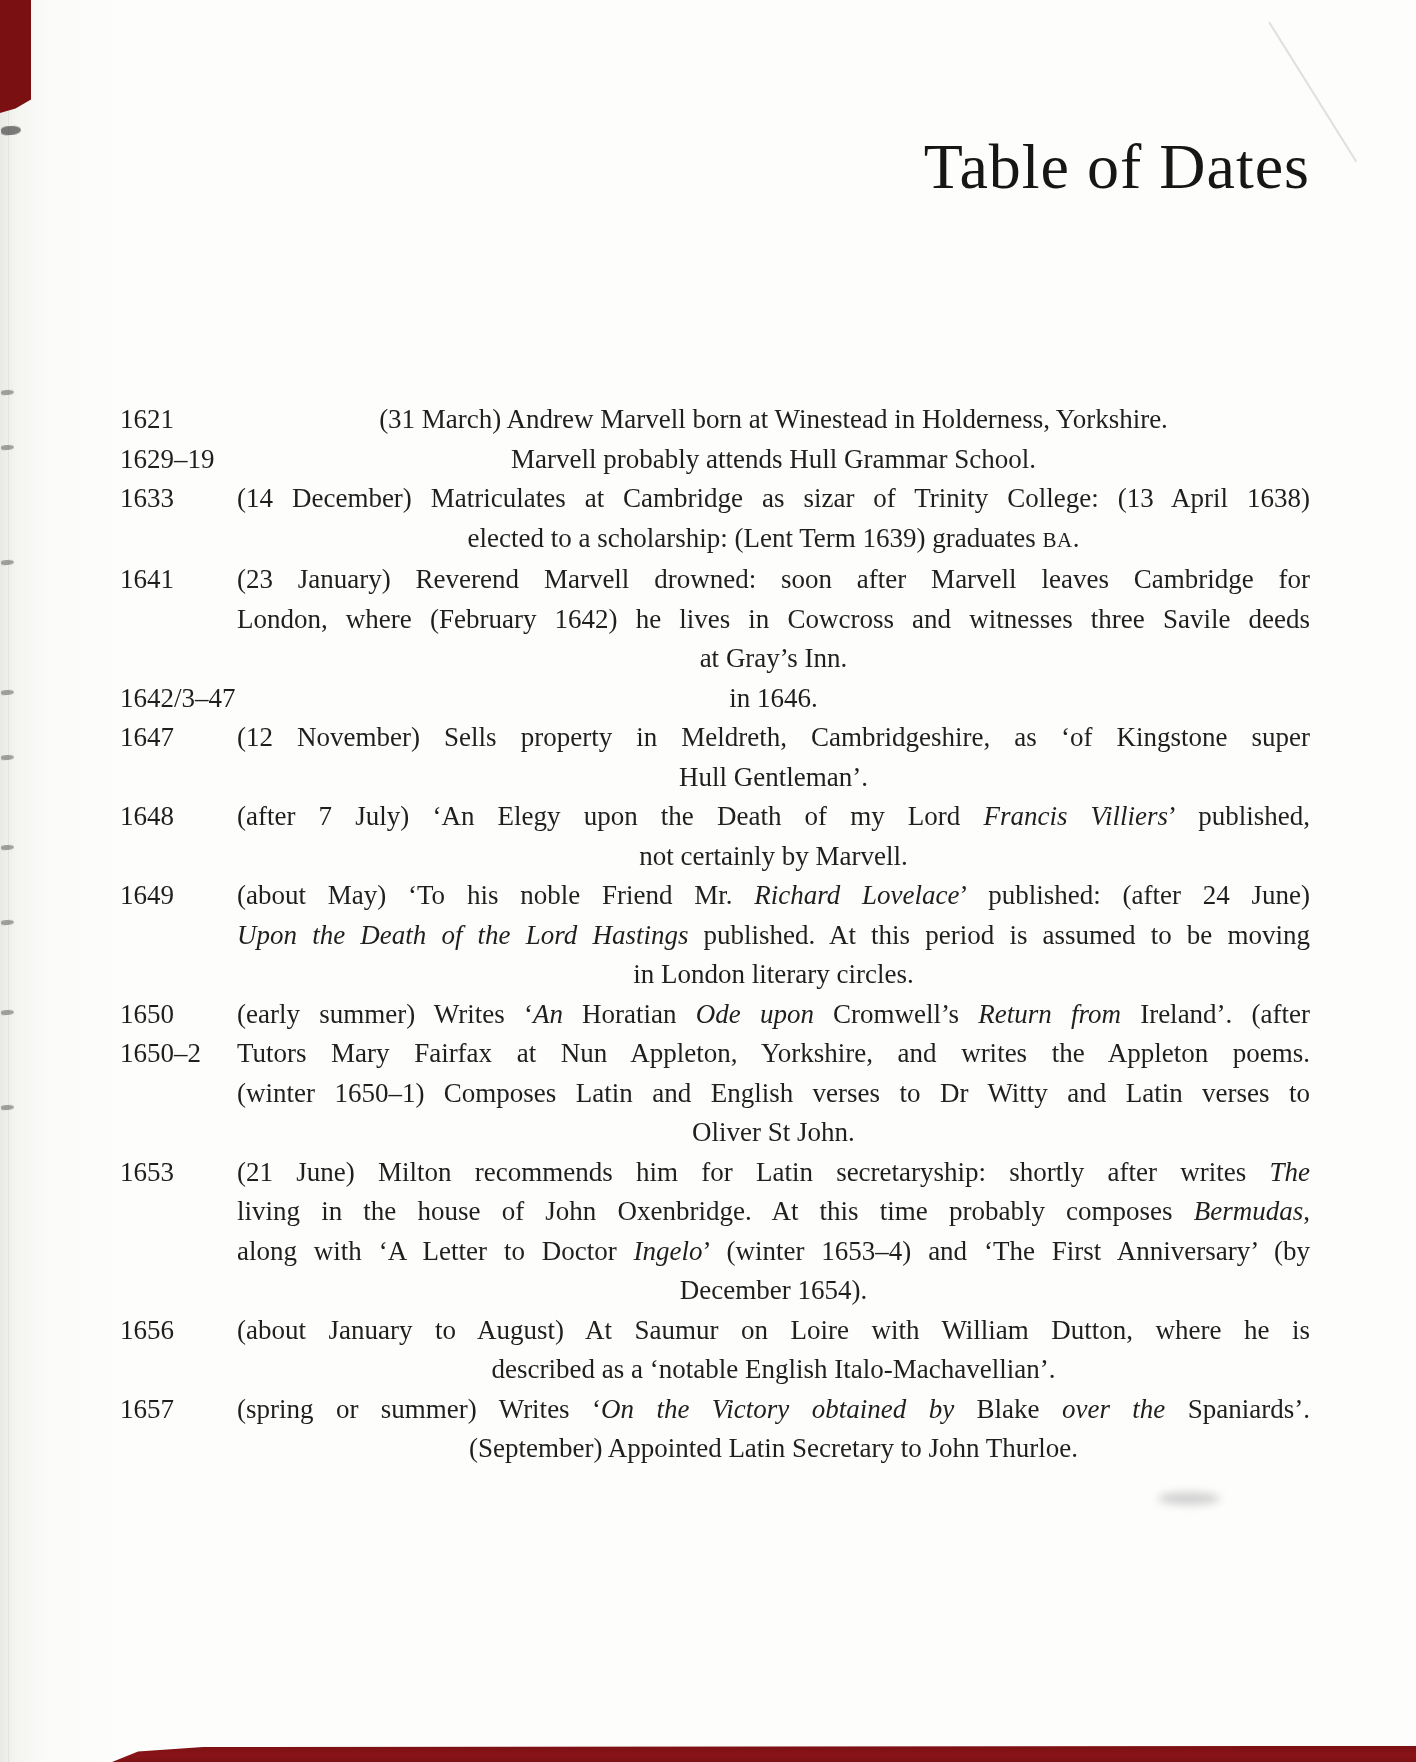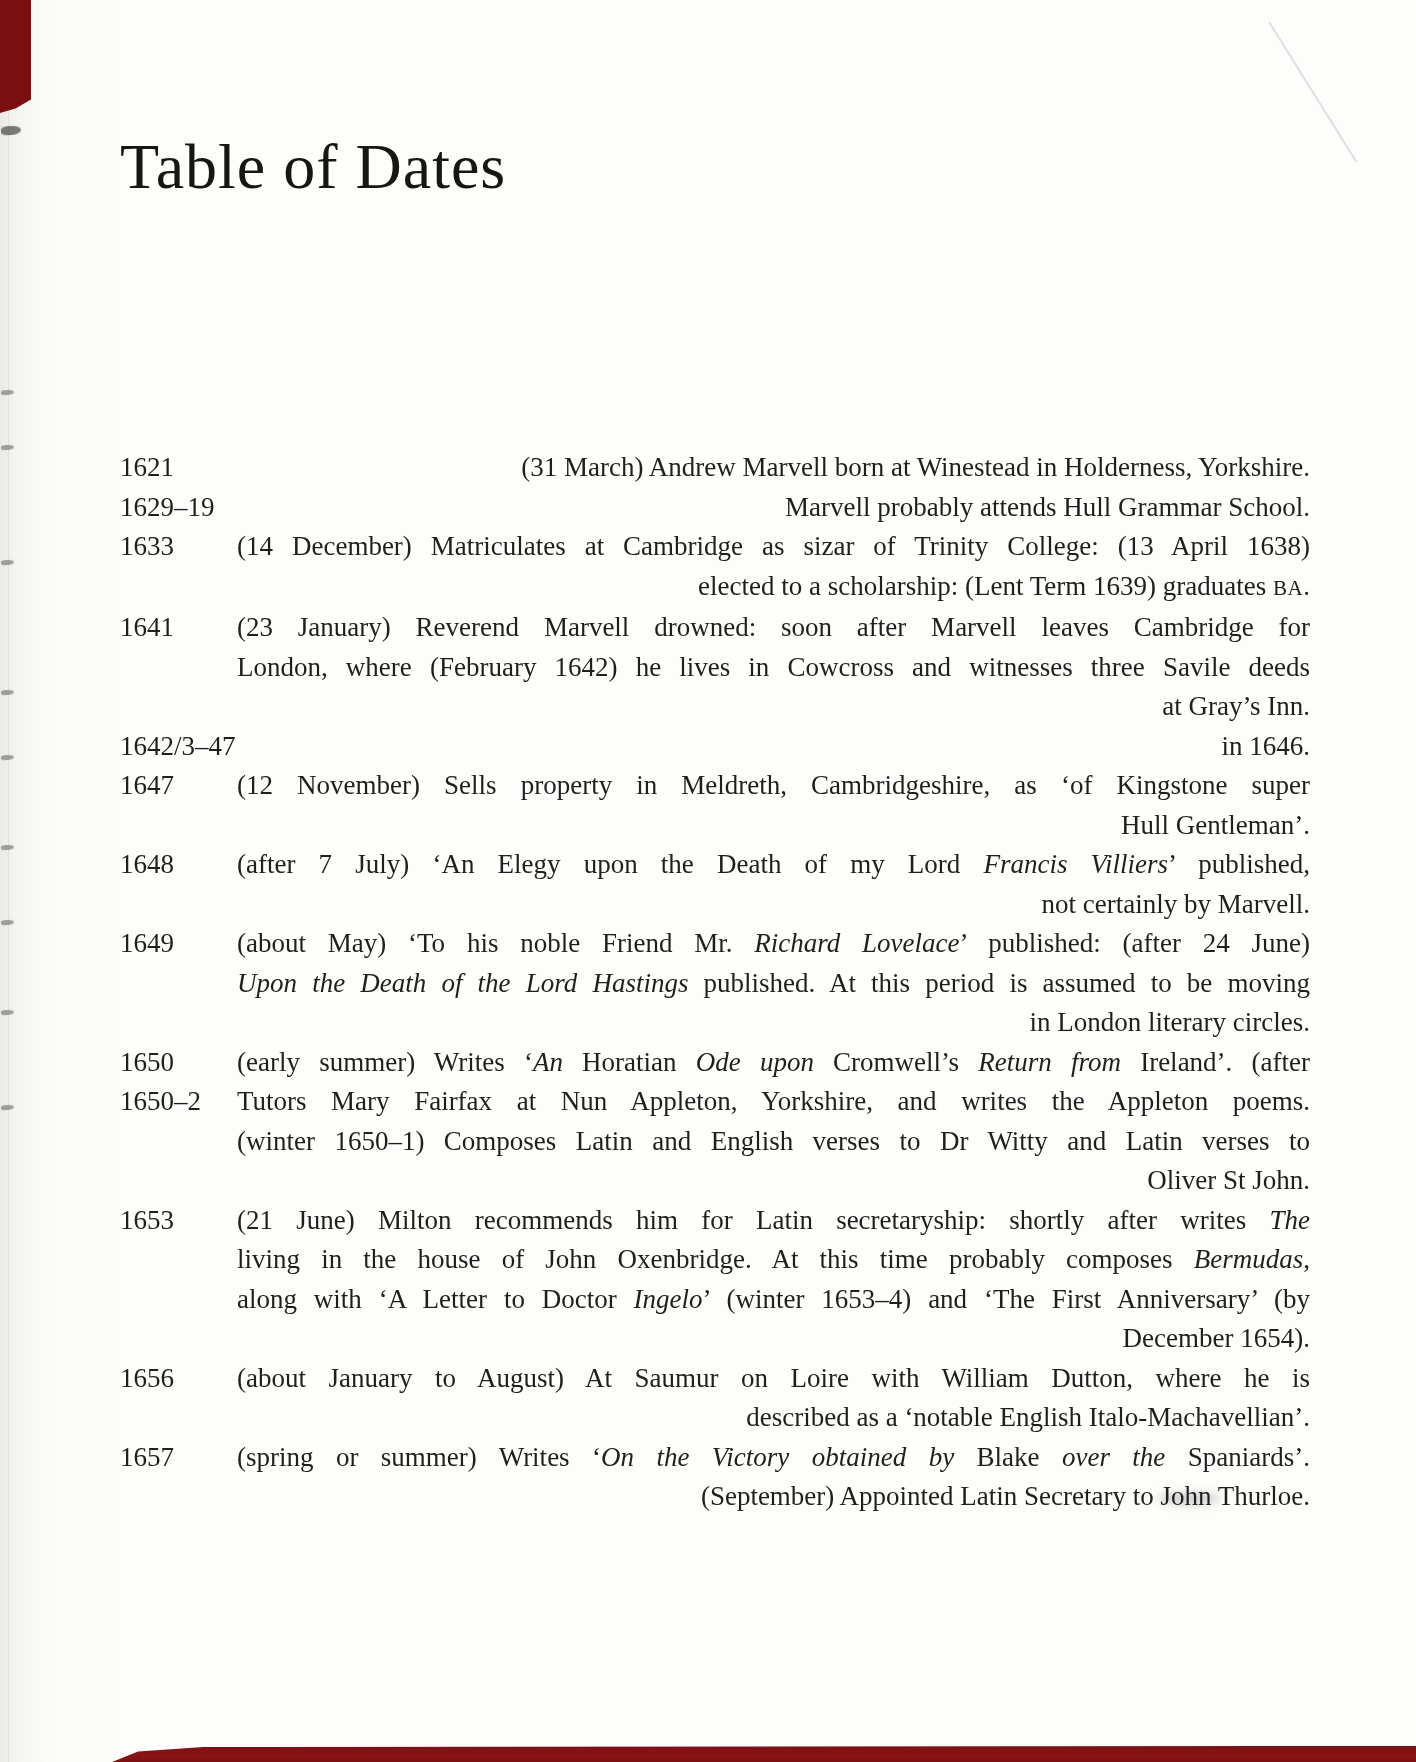--- a/index.html
+++ b/index.html
@@ -39,32 +39,32 @@
   .cover-top {
     position: absolute; left: 0; top: 0; width: 31px; height: 113px;
     clip-path: polygon(0 0, 100% 0, 100% 88%, 50% 96%, 0 100%);
   }
   .cover-bottom {
     position: absolute; left: 112px; right: 0; bottom: 0; height: 16px;
     clip-path: polygon(0% 100%, 2% 35%, 7% 6%, 100% 0%, 100% 100%);
   }
   .title {
     position: absolute; left: 120px; top: 132px; width: 1190px;
-    text-align: left;
+    text-align: right;
     font-size: 64px; line-height: 1.1; letter-spacing: 1px;
     color: #161614; font-weight: normal; margin: 0;
   }
   .entries {
-    position: absolute; left: 120px; top: 448px; width: 1190px;
+    position: absolute; left: 120px; top: 400px; width: 1190px;
     color: #1f1f1d; font-size: 27px; line-height: 39.5px;
   }
   .row { display: flex; }
   .date { flex: none; width: 117px; white-space: nowrap; }
   .body { flex: 1 1 auto; min-width: 0; }
-  .line { text-align: right; }
+  .line { text-align: center; }
   .line.justify { text-align: justify; text-align-last: justify; }
   .i { font-style: italic; }
   .sc { font-size: 0.78em; letter-spacing: 0.5px; }
 </style>
 </head>
 <body>
 
 <div class="page">
   <div class="seam"></div>
   <div class="binding-mark big" style="top:126px"></div>

